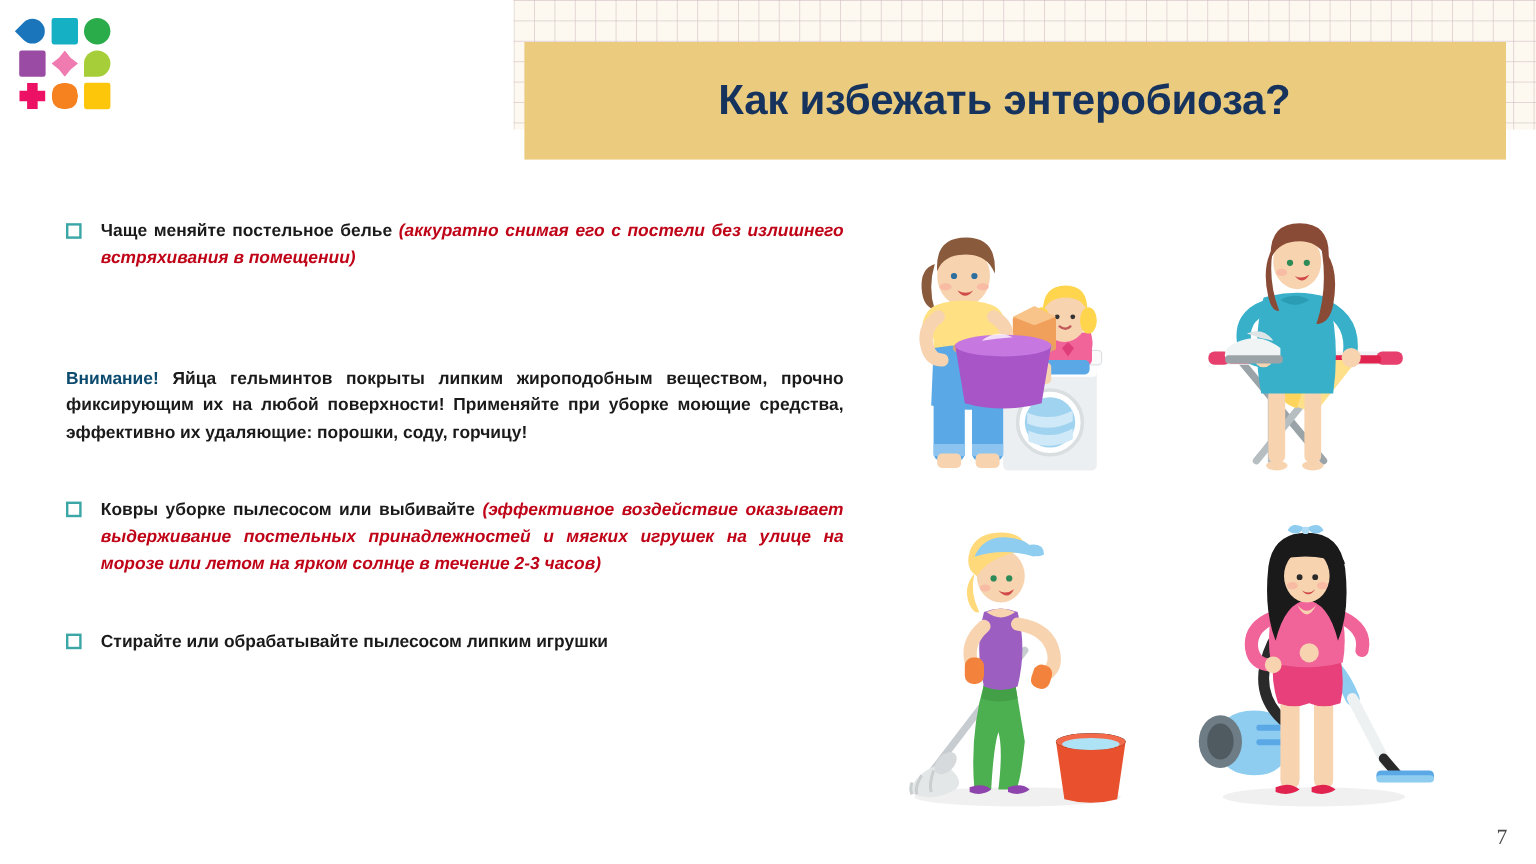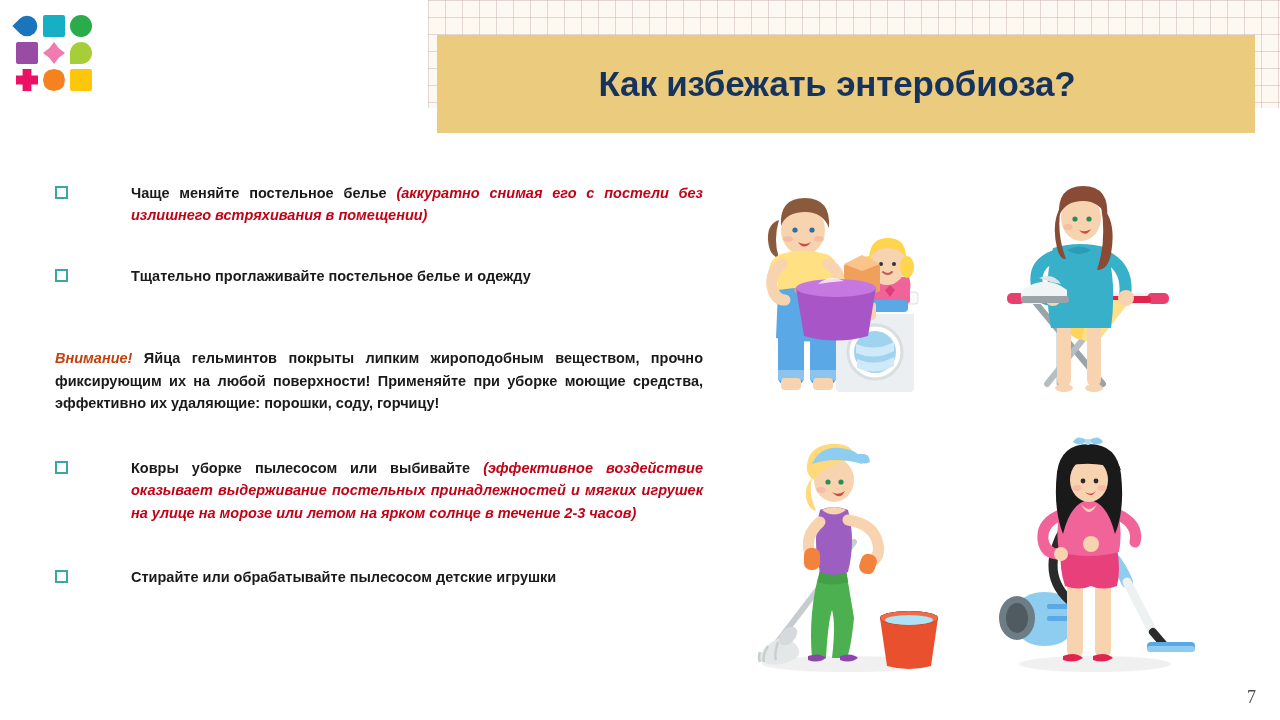--- a/index.html
+++ b/index.html
@@ -118,37 +118,35 @@
     background: #ffffff;
   }
   .btxt {
     flex: 1 1 auto;
     font-size: 14.5px;
     font-weight: bold;
     color: #1a1a1a;
     line-height: 1.55;
     text-align: justify;
     text-justify: inter-word;
-    margin-left: 47px;
   }
   .btxt .red-it {
     color: #c00418;
     font-style: italic;
   }
   .plain-par {
     font-size: 14.5px;
     font-weight: bold;
     color: #1a1a1a;
     line-height: 1.55;
     text-align: justify;
     text-justify: inter-word;
   }
   .plain-par .warn {
-    color: #c2410c;
-    font-style: italic;
+    color: #0c4a6e;
   }
   .sp-1 { height: 18px; }
   .sp-2 { height: 22px; }
 
   
   .illus {
     position: absolute;
     overflow: hidden;
   }
   .illus svg { display: block; }
@@ -207,26 +205,20 @@
 
     <div class="block">
       <div class="bullet-row">
         <span class="chk"></span>
         <span class="btxt"><span>Чаще меняйте постельное белье </span><span class="red-it">(аккуратно снимая его с постели без излишнего встряхивания в помещении)</span></span>
       </div>
     </div>
 
     <div class="sp-1"></div>
 
-    <div class="block">
-      <div class="bullet-row">
-        <span class="chk"></span>
-        <span class="btxt"><span>Тщательно проглаживайте постельное белье и одежду</span></span>
-      </div>
-    </div>
 
     <div class="sp-1"></div>
 
 
     <div class="sp-2"></div>
 
     <div class="block">
       <div class="plain-par"><span class="warn">Внимание!</span><span> Яйца гельминтов покрыты  липким жироподобным веществом, прочно фиксирующим их на любой поверхности! Применяйте при уборке моющие средства, эффективно их удаляющие: порошки, соду, горчицу!</span></div>
     </div>
 
@@ -237,21 +229,21 @@
         <span class="chk"></span>
         <span class="btxt"><span>Ковры уборке пылесосом или выбивайте </span><span class="red-it">(эффективное воздействие оказывает выдерживание постельных принадлежностей и мягких игрушек на улице на морозе или летом на ярком солнце в течение 2-3 часов)</span></span>
       </div>
     </div>
 
     <div class="sp-2"></div>
 
     <div class="block">
       <div class="bullet-row">
         <span class="chk"></span>
-        <span class="btxt"><span>Стирайте или обрабатывайте пылесосом детские игрушки</span></span>
+        <span class="btxt"><span>Стирайте или обрабатывайте пылесосом липким игрушки</span></span>
       </div>
     </div>
 
   </div>
 
   <div class="illus" style="left:748px; top:172px; width:200px; height:225px;">
     <svg width="200" height="225" viewBox="0 0 200 225" xmlns="http://www.w3.org/2000/svg">
 
       <rect x="88" y="128" width="78" height="92" rx="4" fill="#eceff1"></rect>
       <rect x="88" y="128" width="78" height="14" rx="3" fill="#ffffff"></rect>

